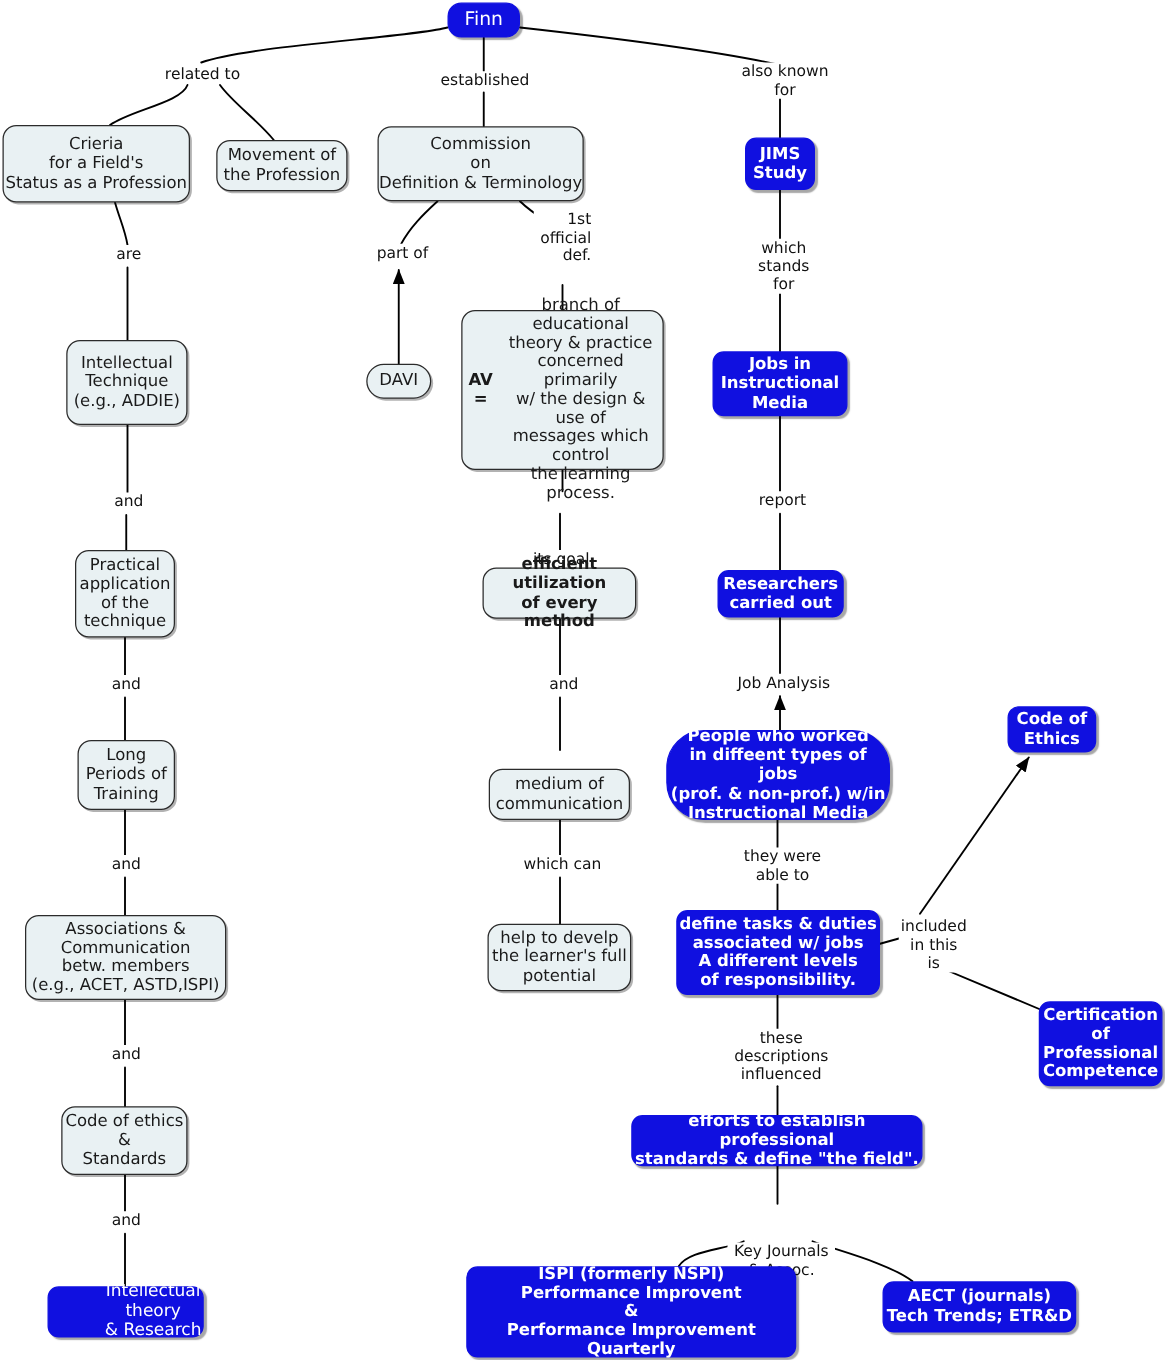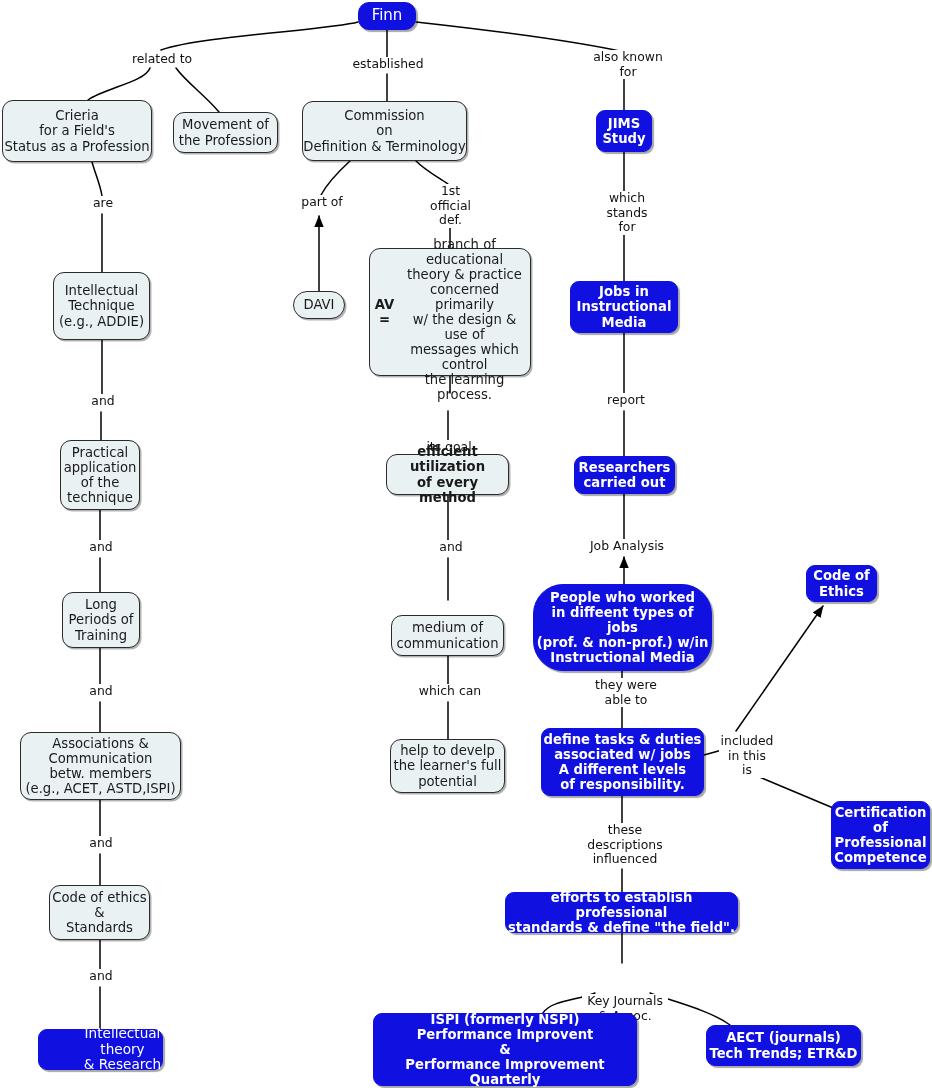--- a/index.html
+++ b/index.html
@@ -192,21 +192,21 @@
       <div class="node light" style="left: 386px; top: 454px; width: 123px; height: 41px; font-weight: bold;">efficient utilization
 of every method</div>
       <div class="node blue" style="left: 574px; top: 456px; width: 101px; height: 38px;">Researchers
 carried out</div>
       <div class="node light" style="left: 60px; top: 440px; width: 80px; height: 70px;">Practical
 application
 of the
 technique</div>
       <div class="node light" style="left: 391px; top: 615px; width: 113px; height: 41px;">medium of
 communication</div>
-      <div class="node blue" style="left: 533px; top: 584px; width: 179px; height: 87px; border-radius: 30px;">People who worked
+      <div class="node blue" style="left: 533px; top: 584px; width: 179px; height: 72px; border-radius: 30px;">People who worked
 in diffeent types of jobs
 (prof. &amp; non-prof.) w/in
 Instructional Media</div>
       <div class="node blue" style="left: 806px; top: 565px; width: 71px; height: 37px;">Code of
 Ethics</div>
       <div class="node light" style="left: 62px; top: 592px; width: 78px; height: 56px;">Long
 Periods of
 Training</div>
       <div class="node blue" style="left: 541px; top: 728px; width: 163px; height: 68px;">define tasks &amp; duties
 associated w/ jobs
@@ -237,21 +237,21 @@
       <div class="node blue" style="left: 662px; top: 1025px; width: 155px; height: 41px; margin-left: 44px;">AECT (journals)
 Tech Trends; ETR&amp;D</div>
     </div>
   <div id="labels-layer">
       <div class="edge-label" style="left: 119px; top: 52px; width: 84px;">related to</div>
       <div class="edge-label" style="left: 341px; top: 57px; width: 92px;">established</div>
       <div class="edge-label" style="left: 586px; top: 50px; width: 82px;">also known
 for</div>
       <div class="edge-label" style="left: 85px; top: 196px; width: 34px;">are</div>
       <div class="edge-label" style="left: 291px; top: 195px; width: 60px;">part of</div>
-      <div class="edge-label" style="left: 427px; top: 184px; width: 45px;">1st
+      <div class="edge-label" style="left: 427px; top: 168px; width: 45px; text-align: right;">1st
 official
 def.</div>
       <div class="edge-label" style="left: 595px; top: 191px; width: 62px;">which
 stands for</div>
       <div class="edge-label" style="left: 420px; top: 393px; width: 56px; margin-top: 47px;">its goal</div>
       <div class="edge-label" style="left: 601px; top: 393px; width: 48px;">report</div>
       <div class="edge-label" style="left: 85px; top: 394px; width: 34px;">and</div>
       <div class="edge-label" style="left: 83px; top: 540px; width: 34px;">and</div>
       <div class="edge-label" style="left: 433px; top: 540px; width: 34px;">and</div>
       <div class="edge-label" style="left: 585px; top: 539px; width: 82px;">Job Analysis</div>

